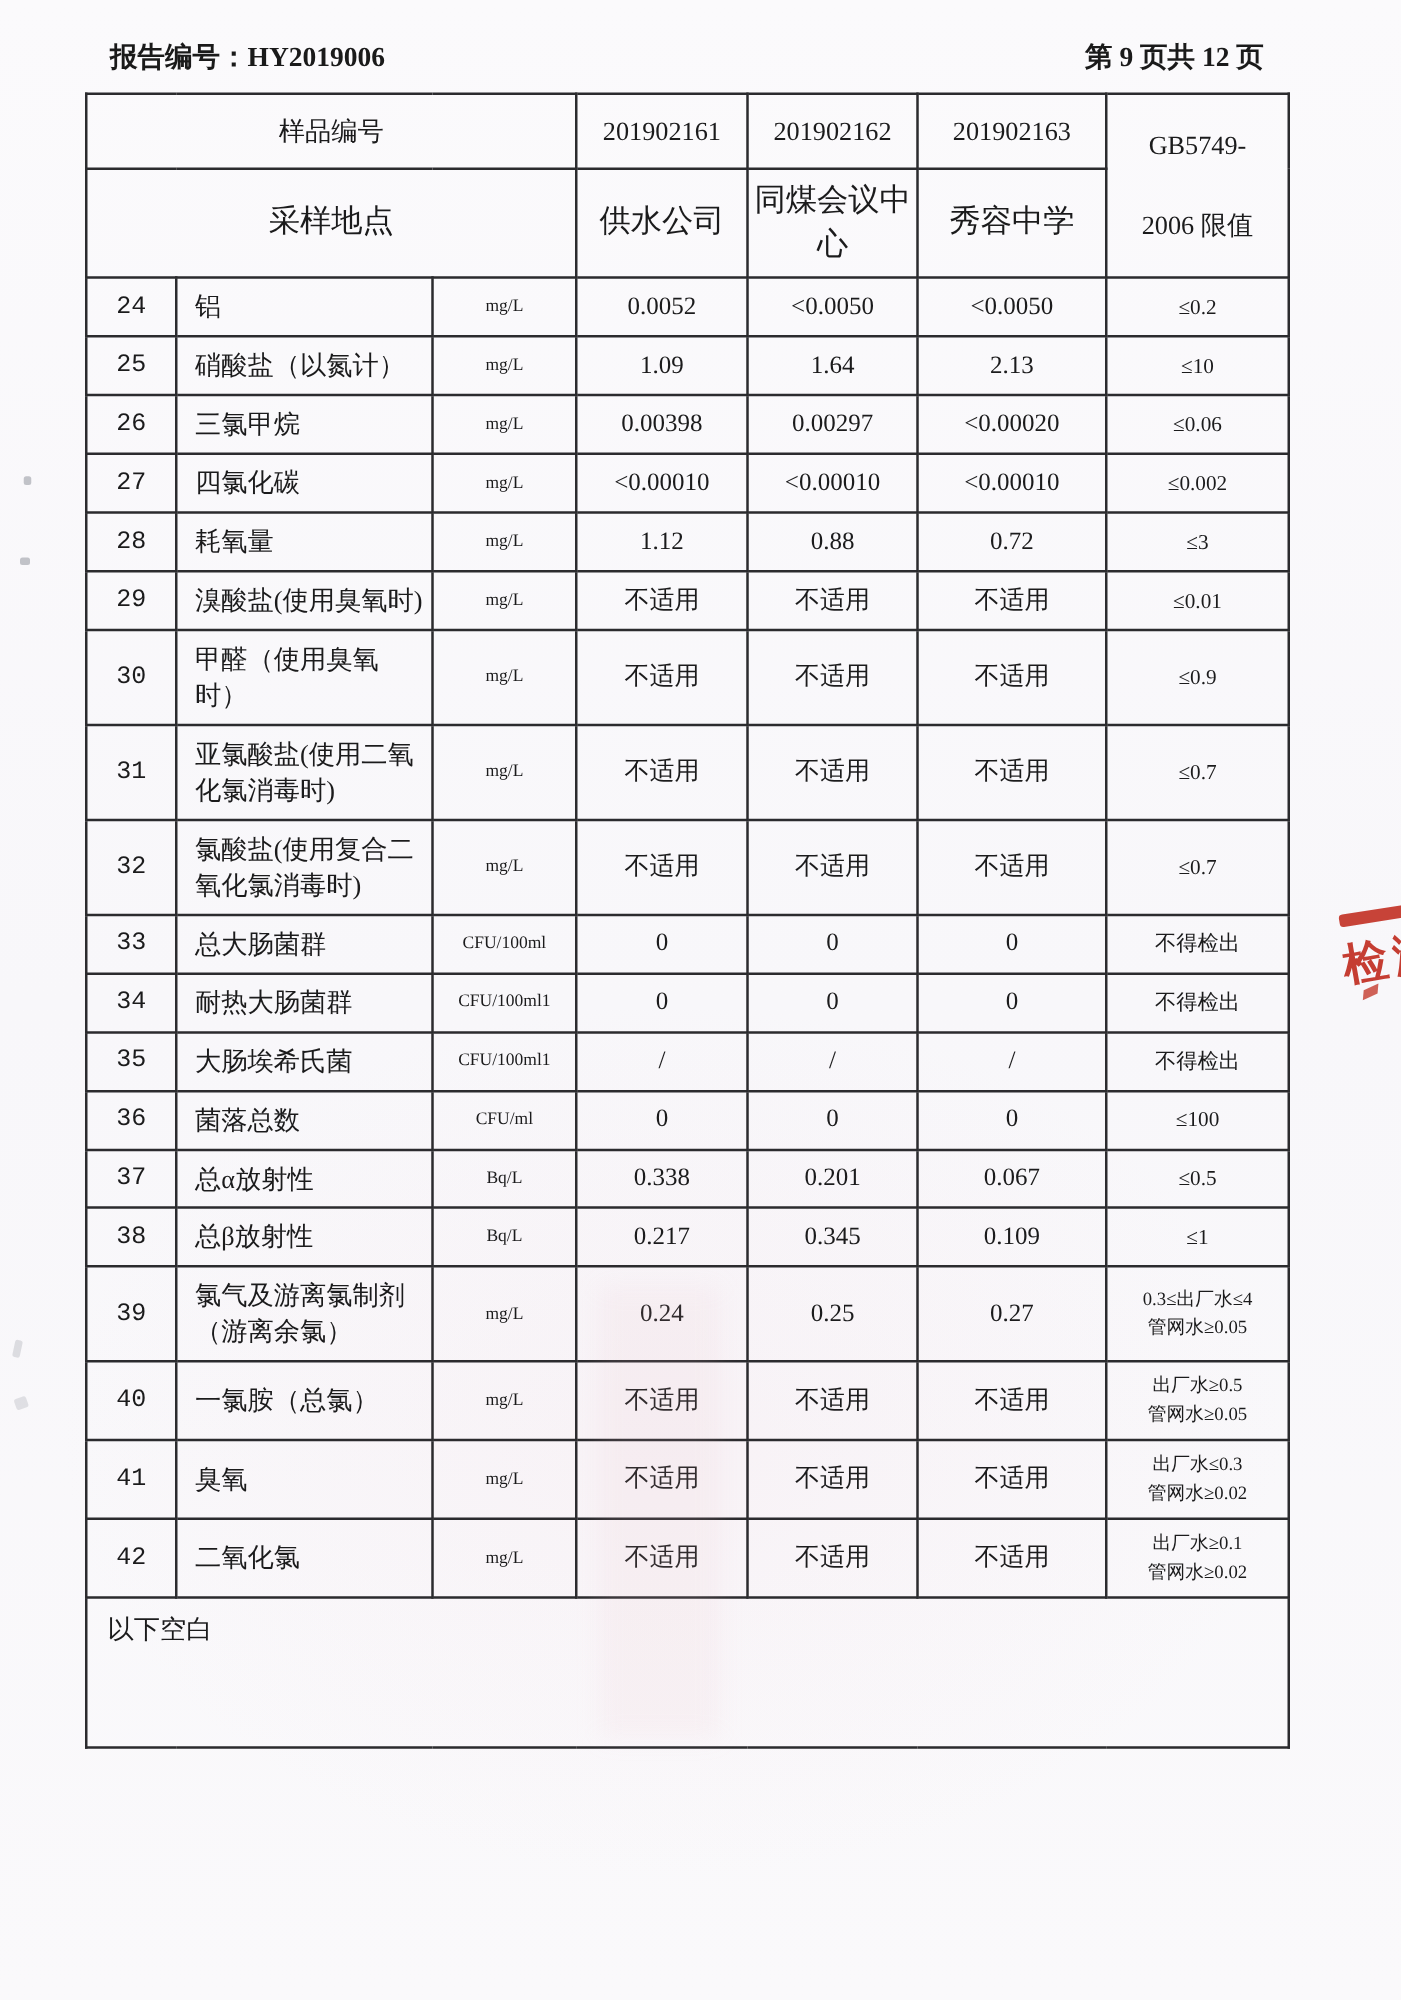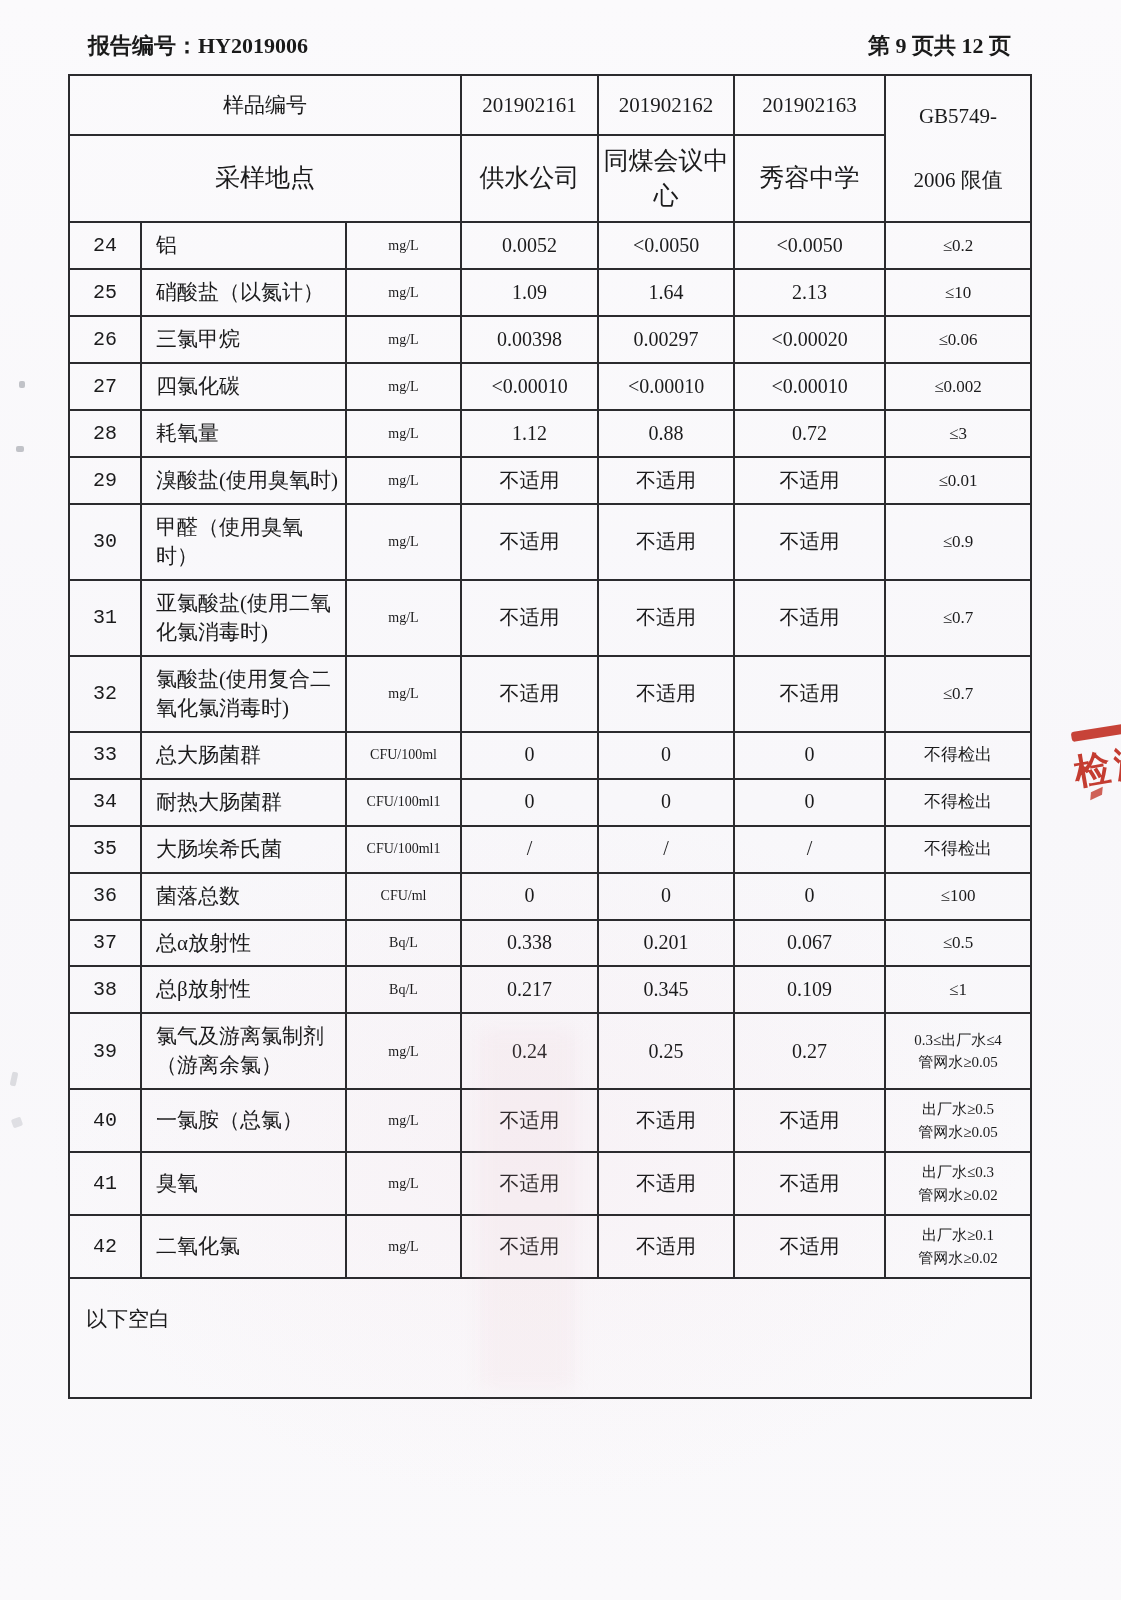--- a/index.html
+++ b/index.html
@@ -69,21 +69,21 @@
     font-size: 21px;
   }
   td.c-unit { font-size: 14px; }
   td.c-val  { font-size: 20px; }
   td.c-limit { font-size: 17px; white-space: pre-line; }
   td.c-limit.small-limit { font-size: 15px; line-height: 1.5; }
   tr.footer-row td {
     height: 120px;
     text-align: left;
     vertical-align: top;
-    padding: 26px 0 0 16px;
+    padding: 10px 0 0 16px;
     font-size: 21px;
   }
   
   .stamp {
     position: absolute;
     top: 712px;
     right: 0;
     width: 52px;
     height: 110px;
     overflow: hidden;

